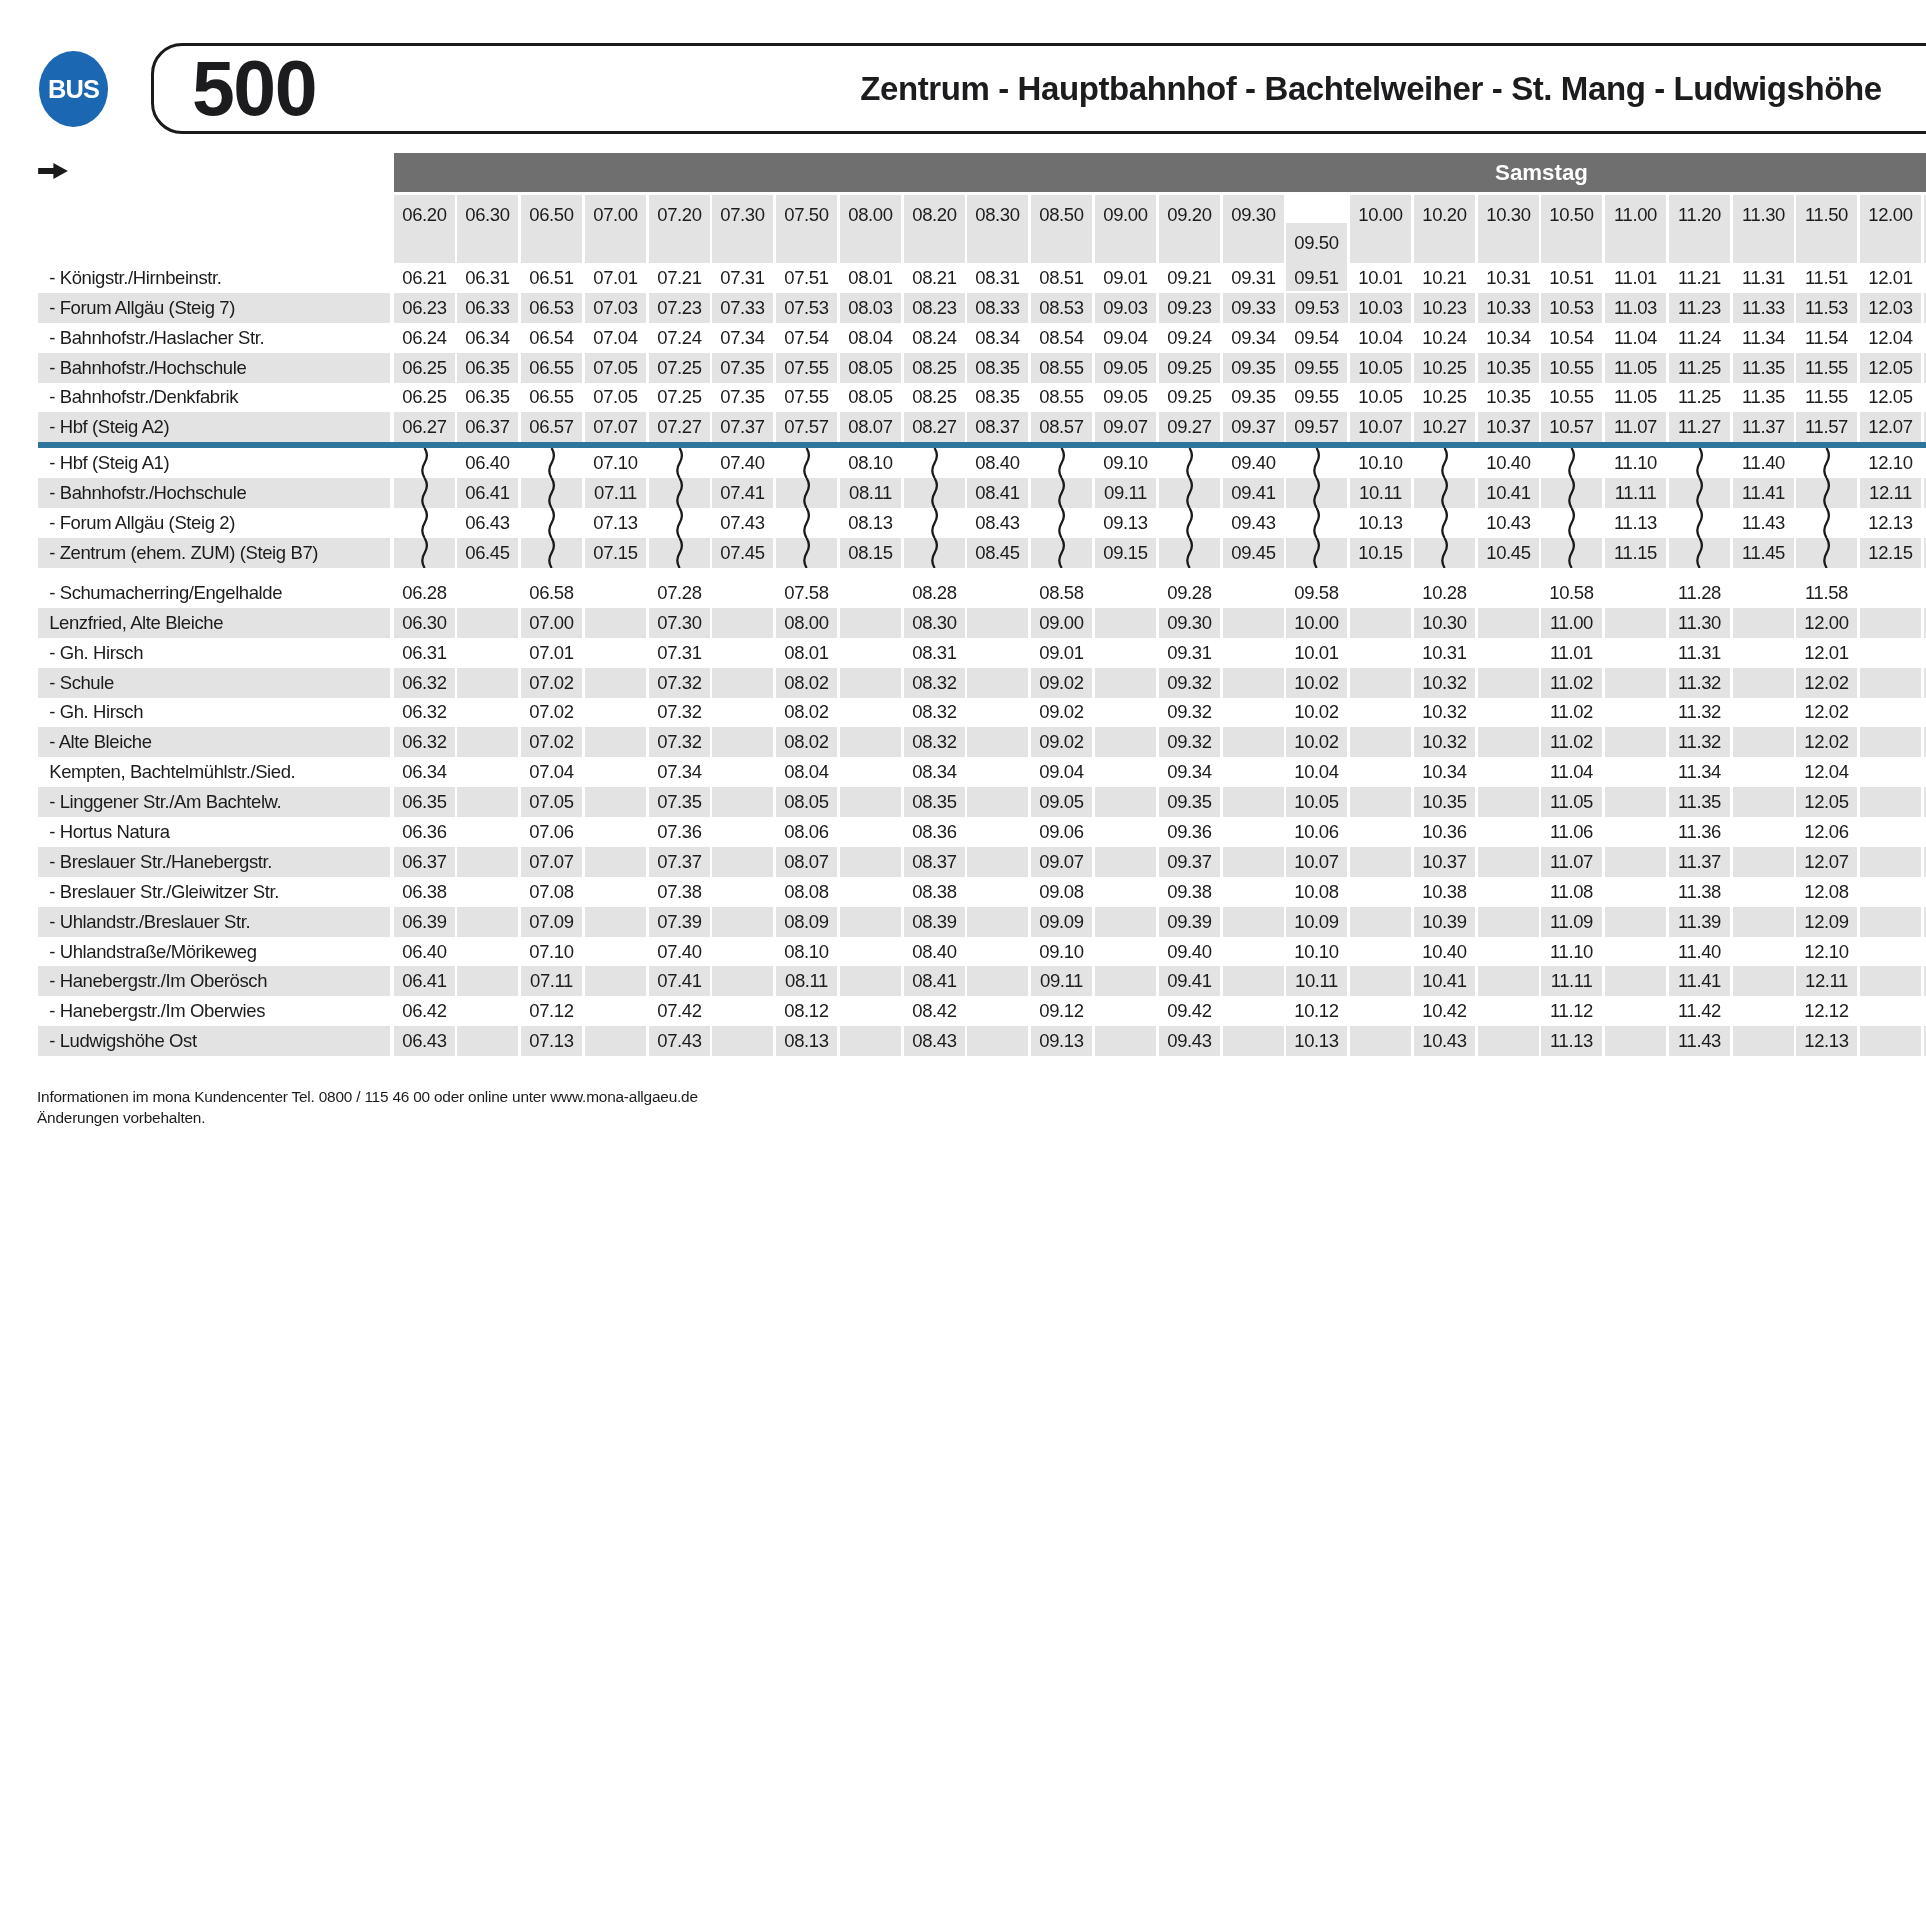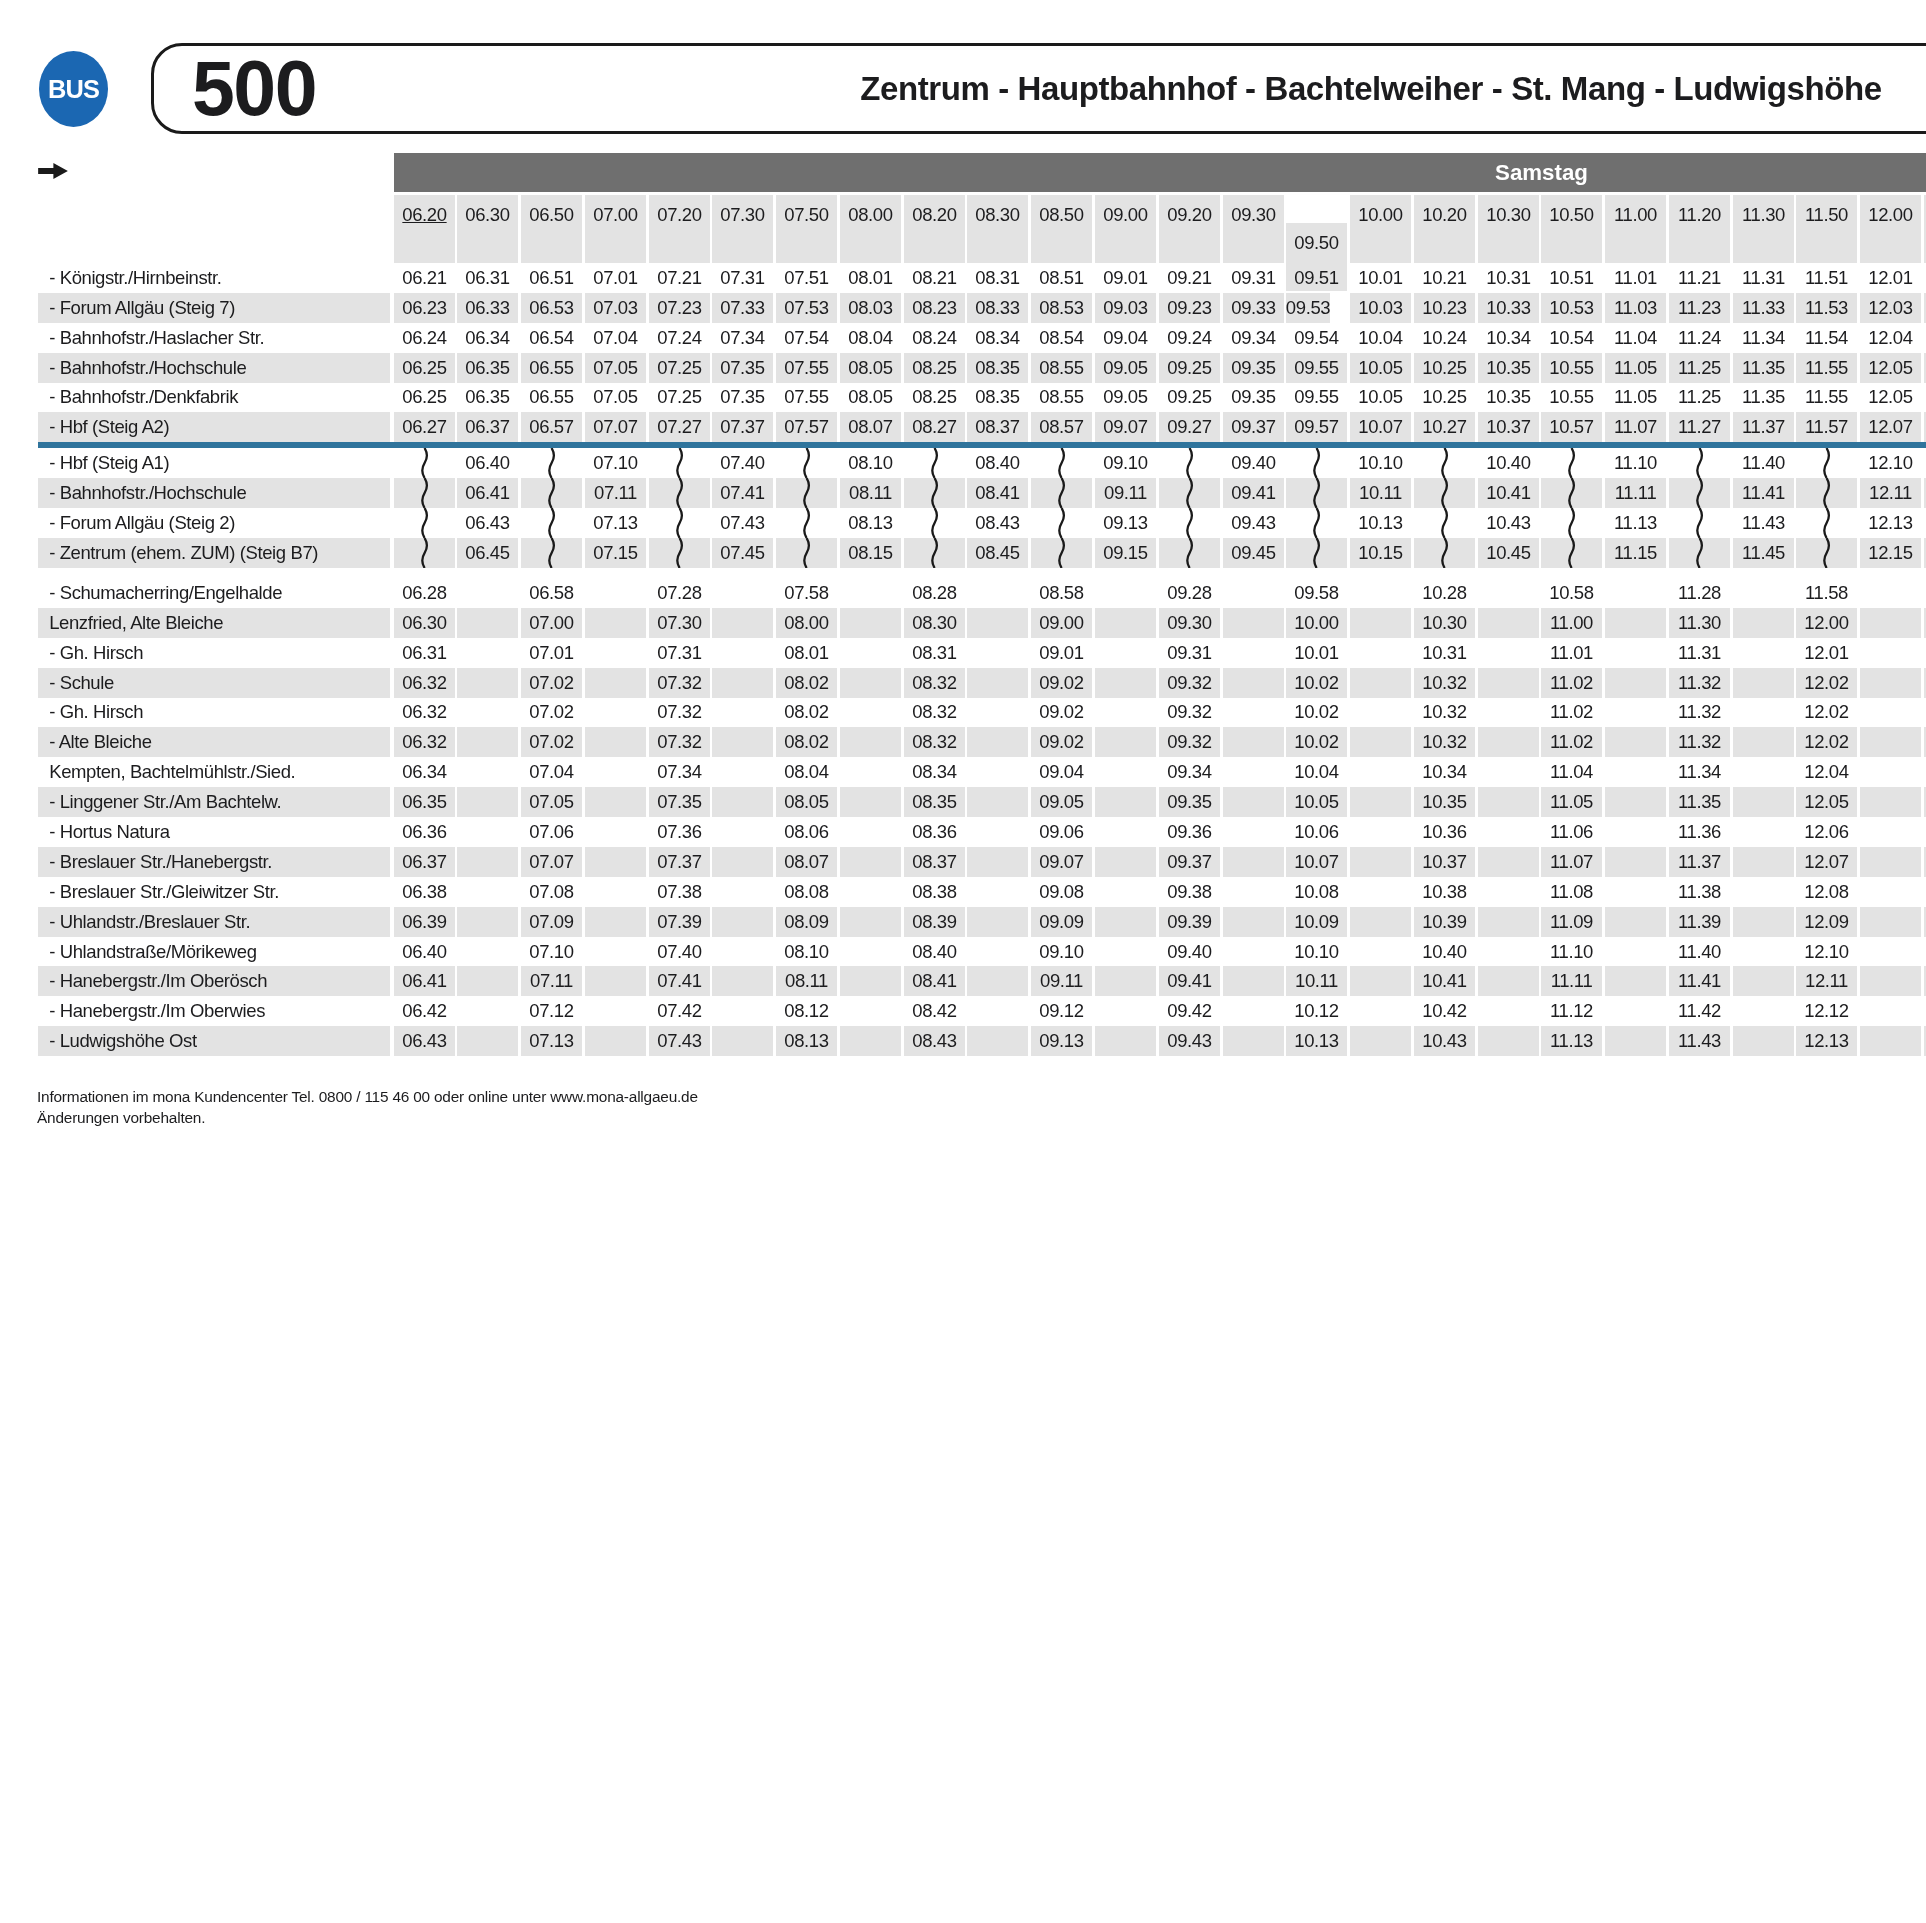--- a/index.html
+++ b/index.html
@@ -58,21 +58,21 @@
   <svg id="direction-arrow" width="30" height="16" viewBox="0 0 78 42">
     <path d="M0 13 H40 V0 L78 21 L40 42 V29 H0 Z" fill="#1a1a1a"></path>
   </svg>
 
   <div id="day-bar">
     <span>Samstag</span>
   </div>
 
   <div id="timetable">
       <div class="trow row0" style="top: 195px; height: 68px;">
-        <div class="cell time shaded" style="left: 394px; width: 61px; top: 0px; height: 68px; text-decoration: underline;">06.20</div>
+        <div class="cell time shaded" style="left: 394px; width: 61px; top: 0px; height: 68px;">06.20</div>
         <div class="cell time shaded" style="left: 457px; width: 61px; top: 0px; height: 68px;">06.30</div>
         <div class="cell time shaded" style="left: 521px; width: 61px; top: 0px; height: 68px;">06.50</div>
         <div class="cell time shaded" style="left: 585px; width: 61px; top: 0px; height: 68px;">07.00</div>
         <div class="cell time shaded" style="left: 649px; width: 61px; top: 0px; height: 68px;">07.20</div>
         <div class="cell time shaded" style="left: 712px; width: 61px; top: 0px; height: 68px;">07.30</div>
         <div class="cell time shaded" style="left: 776px; width: 61px; top: 0px; height: 68px;">07.50</div>
         <div class="cell time shaded" style="left: 840px; width: 61px; top: 0px; height: 68px;">08.00</div>
         <div class="cell time shaded" style="left: 904px; width: 61px; top: 0px; height: 68px;">08.20</div>
         <div class="cell time shaded" style="left: 967px; width: 61px; top: 0px; height: 68px;">08.30</div>
         <div class="cell time shaded" style="left: 1031px; width: 61px; top: 0px; height: 68px;">08.50</div>
@@ -128,21 +128,21 @@
         <div class="cell time shaded" style="left: 649px; width: 61px; top: 0px; height: 30px;">07.23</div>
         <div class="cell time shaded" style="left: 712px; width: 61px; top: 0px; height: 30px;">07.33</div>
         <div class="cell time shaded" style="left: 776px; width: 61px; top: 0px; height: 30px;">07.53</div>
         <div class="cell time shaded" style="left: 840px; width: 61px; top: 0px; height: 30px;">08.03</div>
         <div class="cell time shaded" style="left: 904px; width: 61px; top: 0px; height: 30px;">08.23</div>
         <div class="cell time shaded" style="left: 967px; width: 61px; top: 0px; height: 30px;">08.33</div>
         <div class="cell time shaded" style="left: 1031px; width: 61px; top: 0px; height: 30px;">08.53</div>
         <div class="cell time shaded" style="left: 1095px; width: 61px; top: 0px; height: 30px;">09.03</div>
         <div class="cell time shaded" style="left: 1159px; width: 61px; top: 0px; height: 30px;">09.23</div>
         <div class="cell time shaded" style="left: 1223px; width: 61px; top: 0px; height: 30px;">09.33</div>
-        <div class="cell time shaded" style="left: 1286px; width: 44px; top: 0px; height: 30px; text-align: center;">09.53</div>
+        <div class="cell time shaded" style="left: 1286px; width: 62px; top: 0px; height: 30px; text-align: center;">09.53</div>
         <div class="cell time shaded" style="left: 1350px; width: 61px; top: 0px; height: 30px;">10.03</div>
         <div class="cell time shaded" style="left: 1414px; width: 61px; top: 0px; height: 30px;">10.23</div>
         <div class="cell time shaded" style="left: 1478px; width: 61px; top: 0px; height: 30px;">10.33</div>
         <div class="cell time shaded" style="left: 1541px; width: 61px; top: 0px; height: 30px;">10.53</div>
         <div class="cell time shaded" style="left: 1605px; width: 61px; top: 0px; height: 30px;">11.03</div>
         <div class="cell time shaded" style="left: 1669px; width: 61px; top: 0px; height: 30px;">11.23</div>
         <div class="cell time shaded" style="left: 1733px; width: 61px; top: 0px; height: 30px;">11.33</div>
         <div class="cell time shaded" style="left: 1796px; width: 61px; top: 0px; height: 30px;">11.53</div>
         <div class="cell time shaded" style="left: 1860px; width: 61px; top: 0px; height: 30px;">12.03</div>
         <div class="cell time shaded" style="left: 1924px; width: 61px; top: 0px; height: 30px;">12.23</div>

